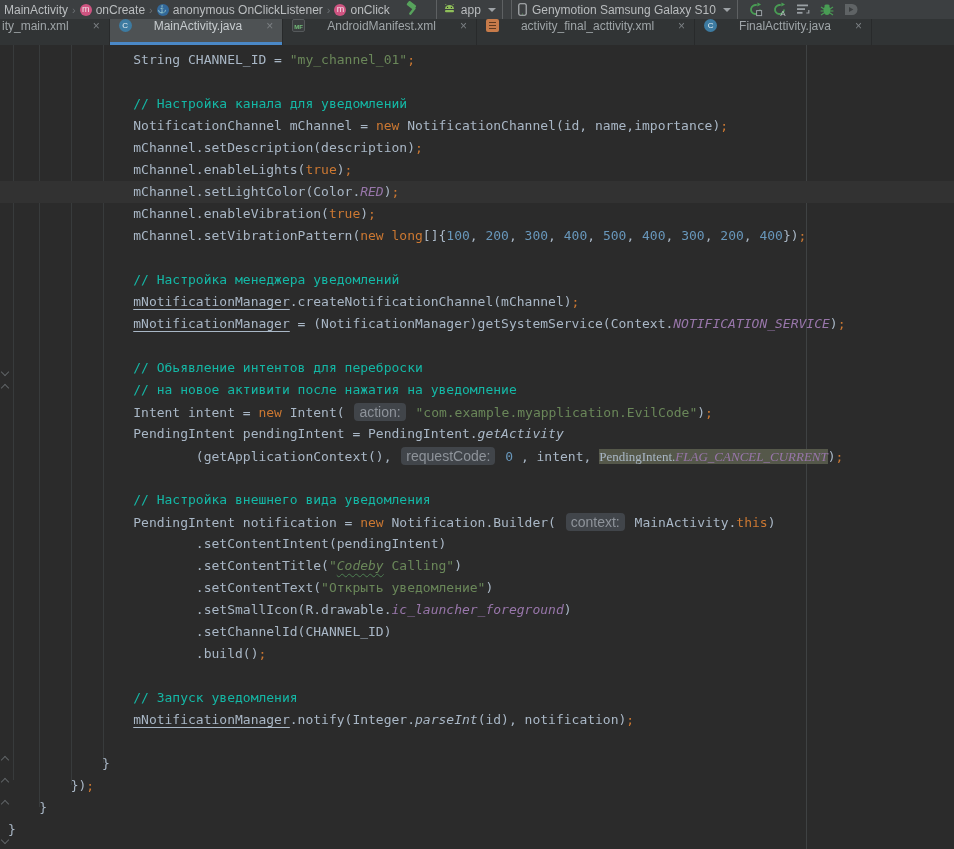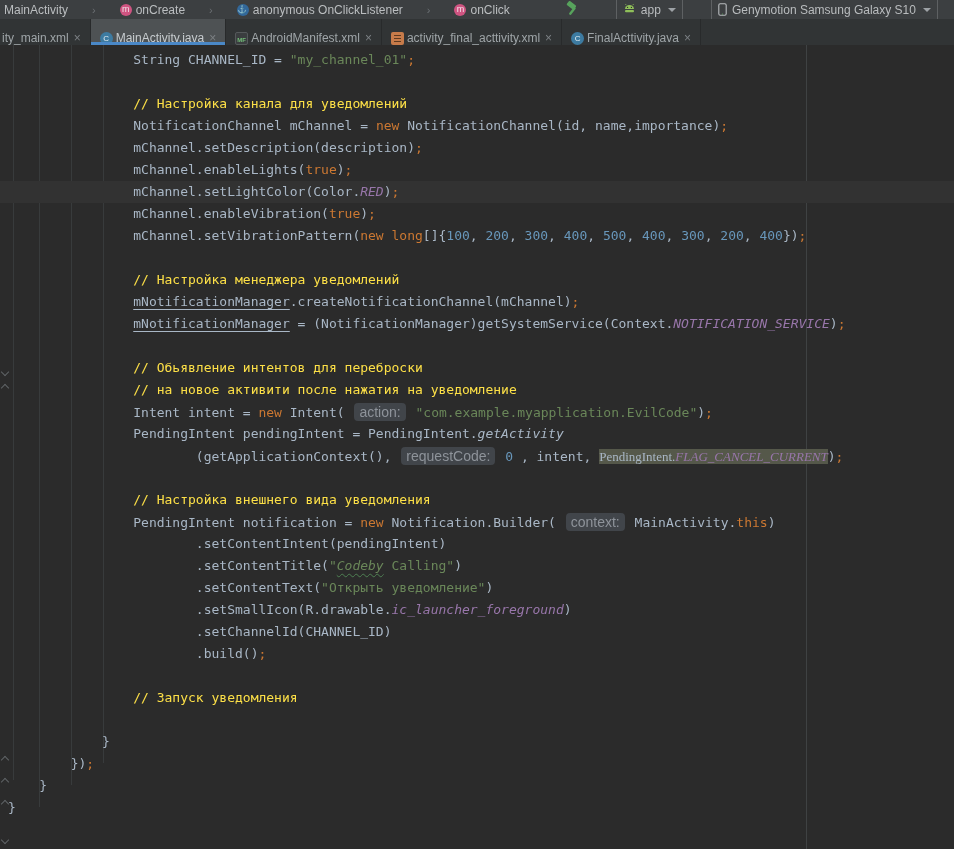--- a/index.html
+++ b/index.html
@@ -6,21 +6,21 @@
   html,body { margin:0; padding:0; }
   body {
     width:954px; height:849px; overflow:hidden; position:relative;
     background:#2b2b2b; font-family:"Liberation Sans", sans-serif;
   }
 
   
   .toolbar {
     position:absolute; top:0; left:0; width:954px; height:19px;
     background:#3c3f41; display:flex; align-items:center;
-    font-size:12px; color:#bbbec0; padding:0 4px; white-space:nowrap;gap:20px;
+    font-size:12px; color:#bbbec0; padding:0 4px; white-space:nowrap;
   }
   .crumb { display:flex; align-items:center; gap:4px; cursor:default; }
   .crumb-sep { color:#6b7074; margin:0 4px; font-size:11px; }
   .badge-icon {
     width:12px; height:12px; border-radius:50%; display:inline-flex;
     align-items:center; justify-content:center; font-size:9px; color:#f2e3e9;
     flex:0 0 auto; line-height:1;
   }
   .m-icon { background:#cf5481; }
   .anon-icon { background:#32689a; color:#d8e4ee; font-size:8px; }
@@ -37,21 +37,21 @@
   }
   .tb-actions { display:flex; align-items:center; gap:9px; margin-left:2px; }
   .tb-actions svg { display:block; }
 
   
   .tabbar {
     position:absolute; top:19px; left:0; width:954px; height:26px;
     background:#313435; display:flex; align-items:stretch;
   }
   .tab {
-    display:flex; align-items:flex-end; gap:3px; padding:0 9px;
+    display:flex; align-items:flex-start; gap:22px; padding:0 9px;
     font-size:12px; color:#9fa5a8; border-right:1px solid #282a2b;
     position:relative; cursor:default;
   }
   .tab.selected { background:#4e5254; color:#c7cccf; }
   .tab.selected::after {
     content:""; position:absolute; left:0; right:0; bottom:0; height:3px;
     background:#4a88c7;
   }
   .tab-close { color:#7c8084; font-size:12px; margin-left:2px; }
   .ticon { width:13px; height:13px; display:inline-flex; align-items:center;
@@ -70,21 +70,21 @@
   .vguide { position:absolute; width:1px; background:#383b3c; top:0; }
   .margin-line { position:absolute; left:806px; top:0; height:804px; width:1px; background:#3f4243; }
   .code { position:absolute; top:4px; left:0; width:954px;
     font-family:"DejaVu Sans Mono", monospace; font-size:13px; line-height:22px; }
   .code-line { white-space:pre; height:22px; padding-left:8px; }
   .caret-row { background:#323232; }
 
   .t-d  { color:#a9b7c6; }
   .t-k  { color:#cc7832; }
   .t-s  { color:#6a8759; }
-  .t-c  { color:#fde047; }
+  .t-c  { color:#14b8a6; }
   .t-n  { color:#6897bb; }
   .t-f  { color:#a9b7c6; text-decoration:underline; text-underline-offset:3px; }
   .t-sf { color:#9876aa; font-style:italic; }
   .t-sm { color:#a9b7c6; font-style:italic; }
   .t-st { color:#6a8759; text-decoration:underline wavy #4e8052; text-decoration-thickness:1px; text-underline-offset:3px;font-style:italic; }
   .t-h  {
     background:#41454a; color:#8e939a; font-family:"Liberation Sans",sans-serif;
     font-size:14px; border-radius:4px; padding:1px 5px; margin:0 2px;
   }
   .hl { background:#55584a;font-family:Liberation Serif, serif; }
@@ -253,20 +253,21 @@
       <div class="code-line"><span>                </span><span class="t-c">// Настройка внешнего вида уведомления</span></div>
       <div class="code-line"><span>                </span><span class="t-d">PendingIntent notification = </span><span class="t-k">new</span><span class="t-d"> Notification.Builder( </span><span class="t-h">context:</span><span class="t-d"> MainActivity.</span><span class="t-k">this</span><span class="t-d">)</span></div>
       <div class="code-line"><span>                        </span><span class="t-d">.setContentIntent(pendingIntent)</span></div>
       <div class="code-line"><span>                        </span><span class="t-d">.setContentTitle(</span><span class="t-s">"</span><span class="t-st">Codeby</span><span class="t-s"> Calling"</span><span class="t-d">)</span></div>
       <div class="code-line"><span>                        </span><span class="t-d">.setContentText(</span><span class="t-s">"Открыть уведомление"</span><span class="t-d">)</span></div>
       <div class="code-line"><span>                        </span><span class="t-d">.setSmallIcon(R.drawable.</span><span class="t-sf">ic_launcher_foreground</span><span class="t-d">)</span></div>
       <div class="code-line"><span>                        </span><span class="t-d">.setChannelId(CHANNEL_ID)</span></div>
       <div class="code-line"><span>                        </span><span class="t-d">.build()</span><span class="t-k">;</span></div>
       <div class="code-line"><span></span></div>
       <div class="code-line"><span>                </span><span class="t-c">// Запуск уведомления</span></div>
+      <div class="code-line"><span>                </span><span class="t-f">mNotificationManager</span><span class="t-d">.notify(Integer.</span><span class="t-sm">parseInt</span><span class="t-d">(id), notification)</span><span class="t-k">;</span></div>
       <div class="code-line"><span></span></div>
       <div class="code-line"><span>            </span><span class="t-d">}</span></div>
       <div class="code-line"><span>        </span><span class="t-d">})</span><span class="t-k">;</span></div>
       <div class="code-line"><span>    </span><span class="t-d">}</span></div>
       <div class="code-line"><span></span><span class="t-d">}</span></div>
     </div>
 
   <div class="fold" style="top:324px;"></div>
   <div class="fold" style="top:340px; transform:rotate(-135deg);"></div>
   <div class="fold" style="top:712px; transform:rotate(-135deg);"></div>

